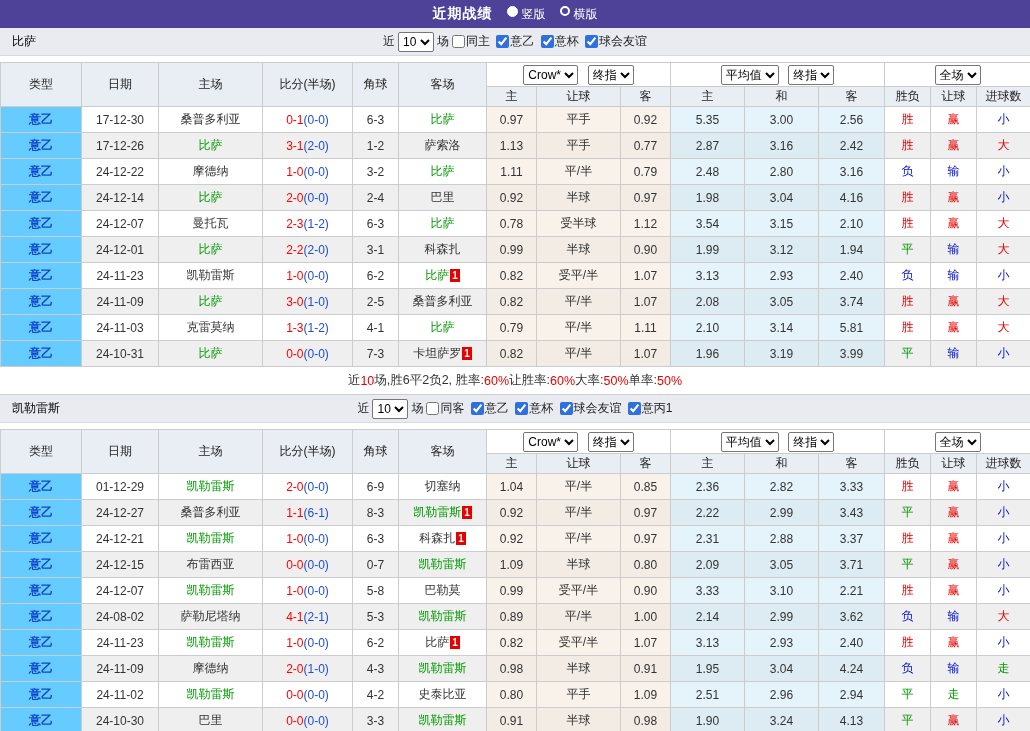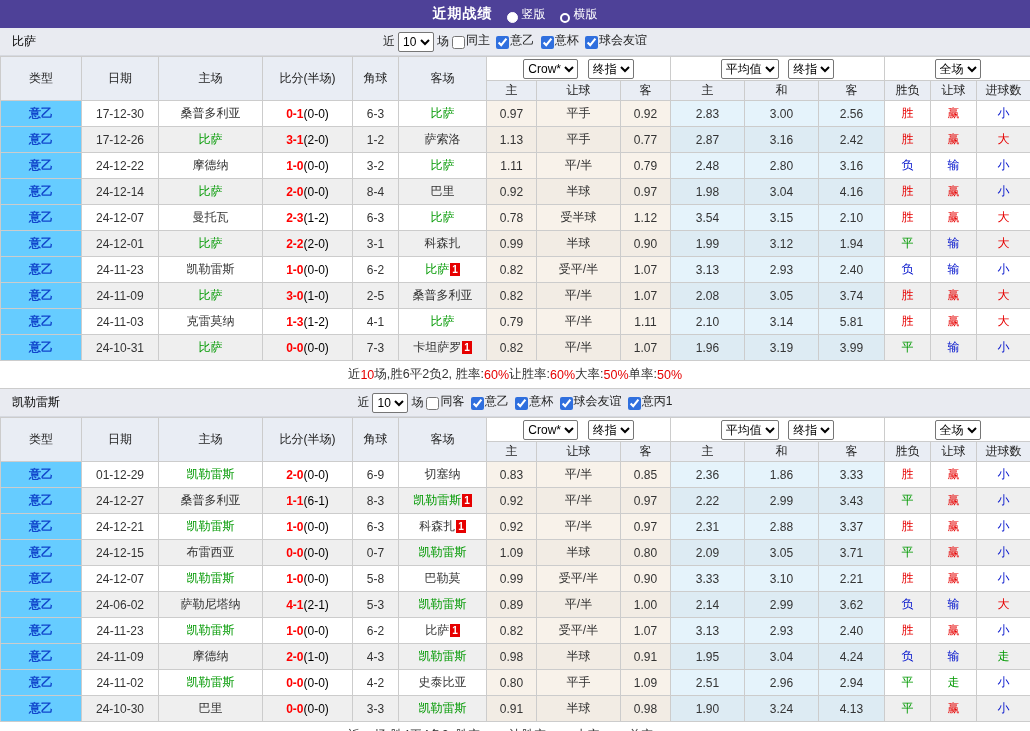--- a/index.html
+++ b/index.html
@@ -1,42 +1,42 @@
 <!DOCTYPE html>
 <html><head>
 <meta charset="utf-8">
 <style>
   html,body{margin:0;padding:0;background:#fff;}
   body{width:1030px;font-family:"Liberation Sans","DejaVu Sans",sans-serif;}
   .topbar{height:28px;background:#4e4198;color:#fff;display:flex;align-items:center;justify-content:center;gap:14px;}
   .topbar .title{font-size:14px;font-weight:bold;letter-spacing:1px;}
   .radio-group{display:flex;align-items:center;gap:14px;font-size:12px;}
-  .radio-opt{display:inline-flex;align-items:flex-end;cursor:pointer;}
+  .radio-opt{display:inline-flex;align-items:flex-start;cursor:pointer;}
   .radio{width:9px;height:9px;border-radius:50%;display:inline-block;margin-right:4px;}
   .radio.filled{background:#fff;border:1px solid #fff;}
   .radio.hollow{background:transparent;border:2px solid #fff;width:6px;height:6px;}
   .filterbar{position:relative;height:27px;background:#e9ebf1;font-size:12px;display:flex;align-items:center;justify-content:center;color:#222;border-bottom:1px solid #d6d9e0;}
   .team-label{position:absolute;left:12px;font-size:12px;color:#000;}
   select{font-size:12px;height:20px;margin:0 3px;background:#fff;border:1px solid #767676;border-radius:2px;}
-  .chk{display:inline-flex;align-items:flex-end;margin-left:1px;}
+  .chk{display:inline-flex;align-items:center;margin-left:1px;}
   input[type=checkbox]{width:13px;height:13px;margin:0 1px 0 2px;accent-color:#2f6fde;}
-  table{border-collapse:collapse;table-layout:fixed;width:1030px;font-size:12px;color:#333;text-align:center;}
+  table{border-collapse:collapse;table-layout:fixed;width:1030px;font-size:12px;color:#333;text-align:center;margin-top:6px;}
   th,td{border:1px solid #ccc;padding:0;overflow:hidden;white-space:nowrap;}
   thead th{background:#e9edf4;font-weight:normal;color:#222;}
   thead tr.h1 th{height:23px;}
   thead tr.h2 th{height:19px;}
   th.selcell{background:#fff;}
   tbody tr{height:26px;}
   tbody tr:nth-child(even){background:#efefef;}
   tbody tr:nth-child(odd){background:#fff;}
   td.c-type{background:#66ccff;color:#1146cc;font-weight:bold;}
   td.hcap{background:rgba(244,233,220,0.6);}
   td.avg{background:rgba(203,231,248,0.5);}
-  .ft{color:#f00;font-weight:bold;}
-  .ht{color:#000000;}
+  .ft{color:#f00;}
+  .ht{color:#1d4ed8;}
   .c-red{color:#e60000;}
   .c-green{color:#009900;}
   .c-blue{color:#0011cc;}
   .c-black{color:#333;text-align:center;}
   .badge{display:inline-block;background:#e60000;color:#fff;font-size:10px;line-height:13px;padding:0 2px;margin-left:1px;font-weight:bold;}
   .summary{height:27px;display:flex;align-items:center;justify-content:center;font-size:12.5px;color:#333;background:#fff;border-bottom:1px solid #ccc;}
   .summary .red{color:#e60000;}
 </style>
 </head>
 <body>
@@ -137,21 +137,21 @@
   <tr>
     <td class="c-type">意乙</td>
     <td>17-12-30</td>
     <td class="c-black">桑普多利亚</td>
     <td><span class="ft">0-1</span><span class="ht">(0-0)</span></td>
     <td>6-3</td>
     <td class="c-green">比萨</td>
     <td class="hcap">0.97</td>
     <td class="hcap">平手</td>
     <td class="hcap">0.92</td>
-    <td class="avg">2.83</td>
+    <td class="avg">5.35</td>
     <td class="avg">3.00</td>
     <td class="avg">2.56</td>
     <td class="c-red">胜</td>
     <td class="c-red">赢</td>
     <td class="c-blue">小</td>
   </tr>
 
   <tr>
     <td class="c-type">意乙</td>
     <td>17-12-26</td>
@@ -186,21 +186,21 @@
     <td class="c-blue">负</td>
     <td class="c-blue">输</td>
     <td class="c-blue">小</td>
   </tr>
 
   <tr>
     <td class="c-type">意乙</td>
     <td>24-12-14</td>
     <td class="c-green">比萨</td>
     <td><span class="ft">2-0</span><span class="ht">(0-0)</span></td>
-    <td>8-4</td>
+    <td>2-4</td>
     <td class="c-black">巴里</td>
     <td class="hcap">0.92</td>
     <td class="hcap">半球</td>
     <td class="hcap">0.97</td>
     <td class="avg">1.98</td>
     <td class="avg">3.04</td>
     <td class="avg">4.16</td>
     <td class="c-red">胜</td>
     <td class="c-red">赢</td>
     <td class="c-blue">小</td>
@@ -413,25 +413,25 @@
     </tr>
   </thead>
   <tbody>
   <tr>
     <td class="c-type">意乙</td>
     <td>01-12-29</td>
     <td class="c-green">凯勒雷斯</td>
     <td><span class="ft">2-0</span><span class="ht">(0-0)</span></td>
     <td>6-9</td>
     <td class="c-black">切塞纳</td>
-    <td class="hcap">0.83</td>
+    <td class="hcap">1.04</td>
     <td class="hcap">平/半</td>
     <td class="hcap">0.85</td>
     <td class="avg">2.36</td>
-    <td class="avg">1.86</td>
+    <td class="avg">2.82</td>
     <td class="avg">3.33</td>
     <td class="c-red">胜</td>
     <td class="c-red">赢</td>
     <td class="c-blue">小</td>
   </tr>
 
   <tr>
     <td class="c-type">意乙</td>
     <td>24-12-27</td>
     <td class="c-black">桑普多利亚</td>
@@ -498,21 +498,21 @@
     <td class="avg">3.33</td>
     <td class="avg">3.10</td>
     <td class="avg">2.21</td>
     <td class="c-red">胜</td>
     <td class="c-red">赢</td>
     <td class="c-blue">小</td>
   </tr>
 
   <tr>
     <td class="c-type">意乙</td>
-    <td>24-06-02</td>
+    <td>24-08-02</td>
     <td class="c-black">萨勒尼塔纳</td>
     <td><span class="ft">4-1</span><span class="ht">(2-1)</span></td>
     <td>5-3</td>
     <td class="c-green">凯勒雷斯</td>
     <td class="hcap">0.89</td>
     <td class="hcap">平/半</td>
     <td class="hcap">1.00</td>
     <td class="avg">2.14</td>
     <td class="avg">2.99</td>
     <td class="avg">3.62</td>

